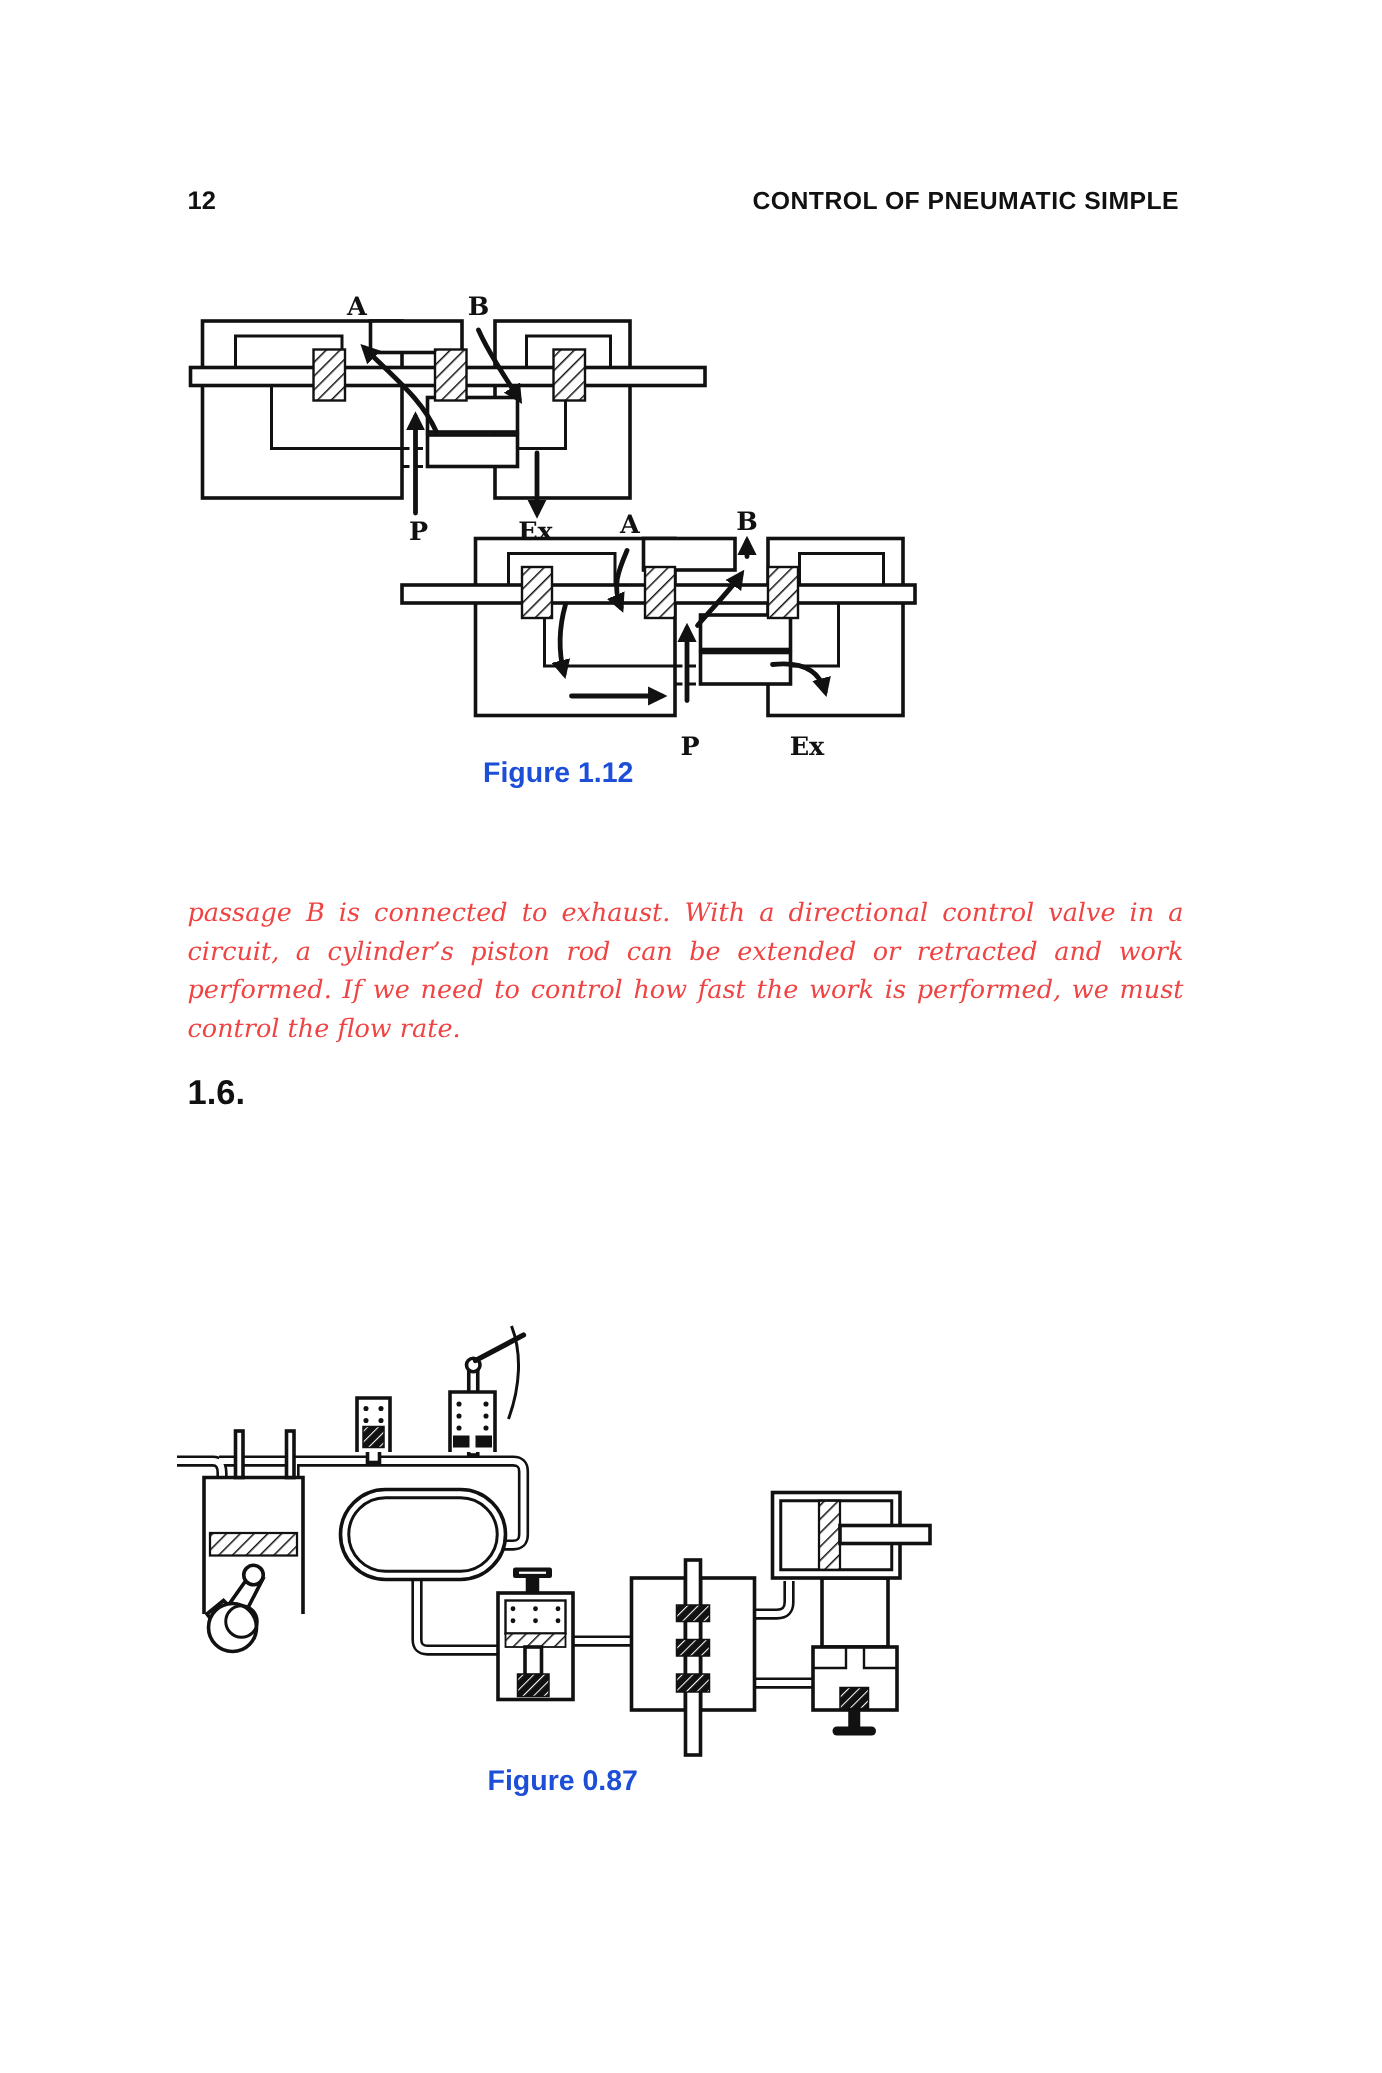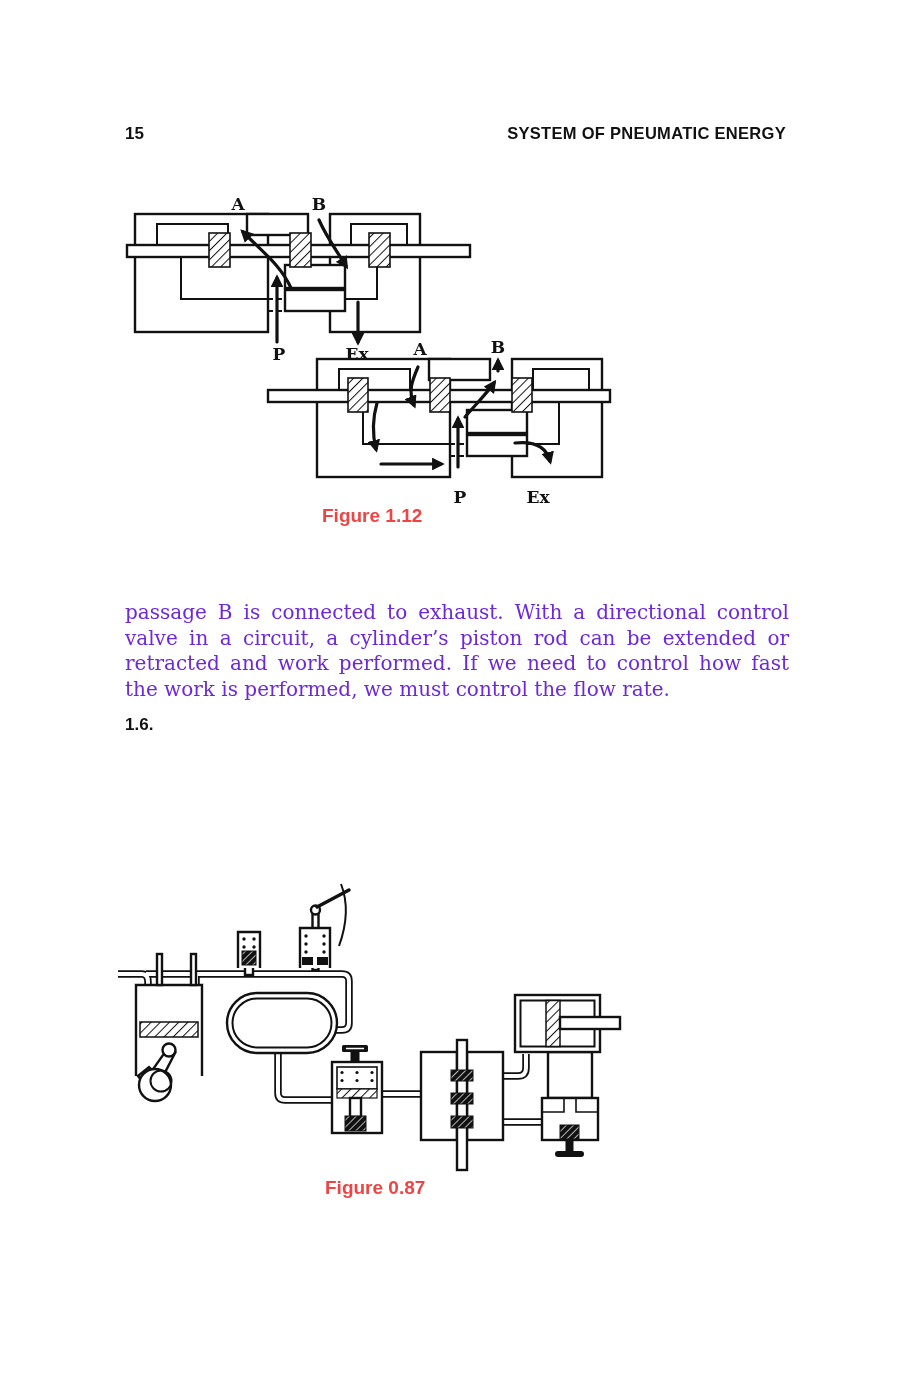--- a/index.html
+++ b/index.html
@@ -10,32 +10,32 @@
   }
   .hdr{
     position:absolute;left:125px;top:124px;width:661px;
     font-family:"Liberation Sans",sans-serif;font-weight:bold;
     display:flex;justify-content:space-between;align-items:baseline;
   }
   .hdr .pn{font-size:17px;}
   .hdr .rt{font-size:16.5px;letter-spacing:.3px;}
   .body-par{
     position:absolute;left:125px;width:664px;
-    font-size:20px;line-height:25.6px;text-align:justify;color:#6d28d9;
+    font-size:17px;line-height:25.6px;text-align:justify;color:#ef4444;font-style:italic;
   }
   #par1{top:580px;}
   #par2{top:756px;}
   .sec-head{
     position:absolute;left:125px;top:715px;
-    font-family:"Liberation Sans",sans-serif;font-weight:bold;font-size:17px;
+    font-family:"Liberation Sans",sans-serif;font-weight:bold;font-size:23px;
     display:flex;gap:20px;color:#111;
   }
   .figcap{
     position:absolute;font-family:"Liberation Sans",sans-serif;
-    font-weight:bold;font-size:19px;color:#ef4444;
+    font-weight:bold;font-size:19px;color:#1d4ed8;
   }
   #cap12{left:322px;top:505px;}
   #cap13{left:325px;top:1177px;}
   svg{position:absolute;overflow:visible;}
   #fig12{left:120px;top:190px;}
   #fig13{left:118px;top:880px;}
   .w{fill:#fff;stroke:#111;stroke-width:2.4;}
   .n{fill:none;stroke:#111;stroke-width:2;}
   .thin{fill:none;stroke:#111;stroke-width:1.6;}
   .dash{fill:none;stroke:#111;stroke-width:2;stroke-dasharray:5 4;}
@@ -45,22 +45,22 @@
   .land{fill:url(#hatch);stroke:#111;stroke-width:1.6;}
   .darkland{fill:url(#hatchDark);stroke:#111;stroke-width:1;}
   .ptext{font:bold 17px "DejaVu Serif",serif;fill:#111;text-anchor:middle;}
 </style>
 </head>
 <body>
 
 <div class="page">
 
   <div class="hdr">
-    <span class="pn">15</span>
-    <span class="rt">SYSTEM OF PNEUMATIC ENERGY</span>
+    <span class="pn">12</span>
+    <span class="rt">CONTROL OF PNEUMATIC SIMPLE</span>
   </div>
 
   <svg id="fig12" width="510" height="310" viewBox="0 0 510 310">
     <defs>
       <pattern id="hatch" patternUnits="userSpaceOnUse" width="6.5" height="6.5" patternTransform="rotate(45)">
         <rect width="6.5" height="6.5" fill="#fff"></rect>
         <line x1="0" y1="0" x2="0" y2="6.5" stroke="#111" stroke-width="2"></line>
       </pattern>
       <pattern id="hatchDark" patternUnits="userSpaceOnUse" width="5" height="5" patternTransform="rotate(45)">
         <rect width="5" height="5" fill="#111"></rect>

